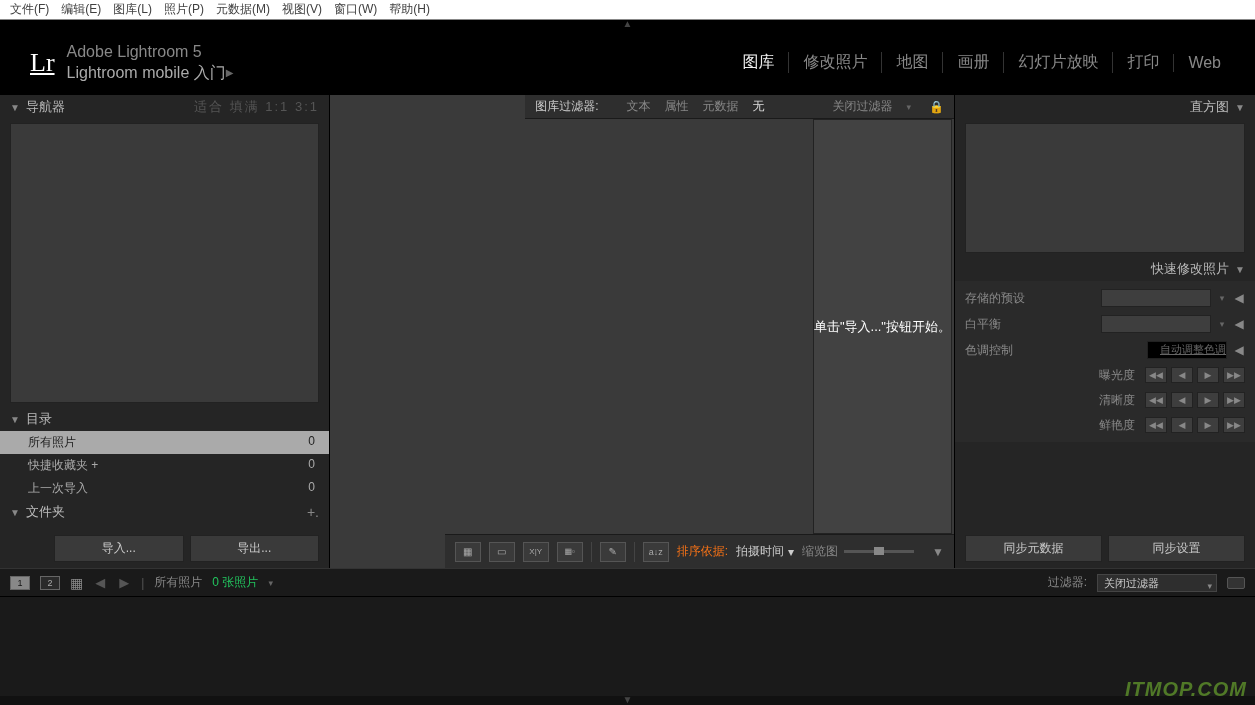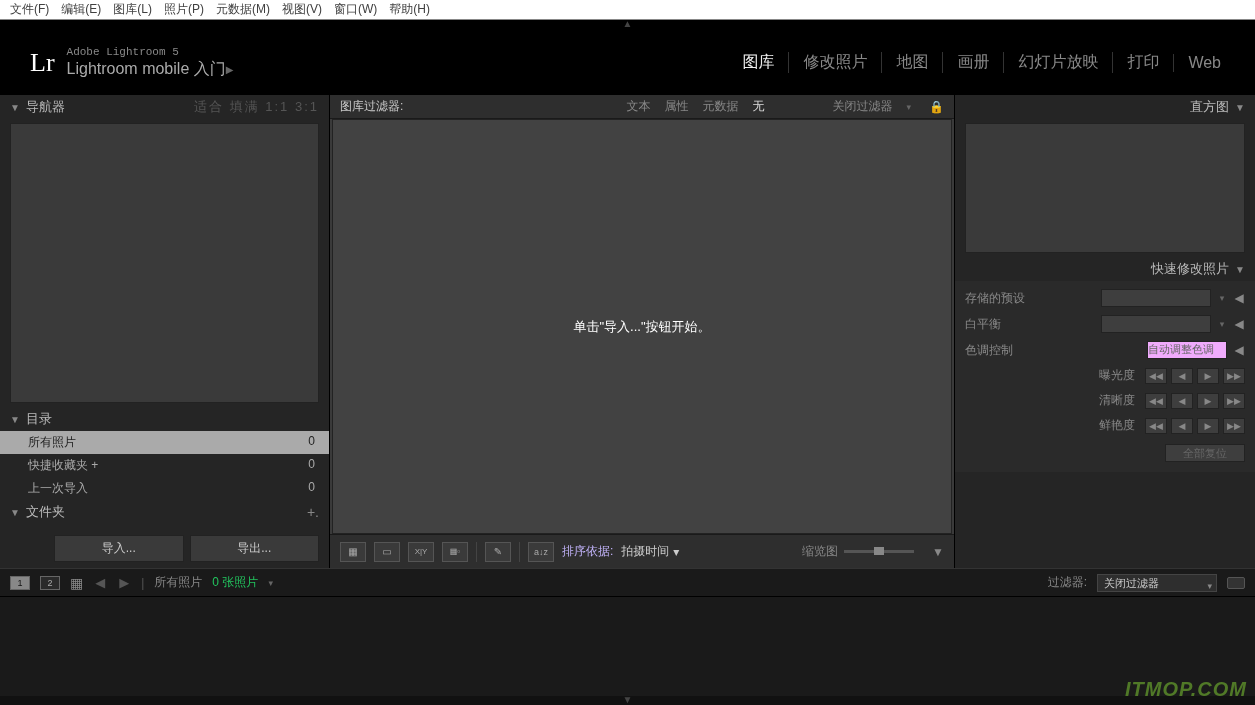--- a/index.html
+++ b/index.html
@@ -5,33 +5,33 @@
 * { box-sizing: border-box; margin: 0; padding: 0; font-family: "Microsoft YaHei", Arial, sans-serif; user-select: none; }
 body { background: #111; width: 1255px; height: 705px; overflow: hidden; color: #ccc; font-size: 12px; }
 
 
 .menubar { background: #fff; height: 20px; display: flex; align-items: center; padding-left: 4px; border-bottom: 1px solid #888; }
 .menubar span { color: #404040; padding: 2px 6px; font-size: 12px; cursor: default; }
 
 
 .identity { background: #000; height: 65px; display: flex; align-items: center; justify-content: space-between; padding: 0 20px 0 30px; }
 .ident-left { display: flex; align-items: center; gap: 12px; }
-.logo { font-family: serif; font-size: 26px; color: #fff; font-weight: 300; }
+.logo { font-family: serif; font-size: 26px; color: #fff; font-weight: 300; text-decoration: underline; }
 .ident-text { display: flex; flex-direction: column; line-height: 1.3; }
-.ident-text .brand { color: #888; font-size: 11px; font-family: Liberation Mono, monospace; }
+.ident-text .brand { color: #888; font-size: 16px; }
 .ident-text .sub { color: #aaa; font-size: 16px; display: flex; align-items: center; }
 .modules { display: flex; gap: 0; align-items: center; font-size: 16px; color: #888; }
 .modules span { padding: 0 14px; border-left: 1px solid #333; cursor: pointer; }
 .modules span:first-child { border-left: none; }
 .modules span.active { color: #eee; }
 
 
 .main { display: flex; height: 473px; background: #2a2a2a; }
 .left-col { width: 330px; background: #252525; display: flex; flex-direction: column; border-right: 1px solid #000; }
-.center-col { flex: 1; background: #3a3a3a; display: flex; flex-direction: column; border-right: 1px solid #000; }
+.center-col { flex: 1; background: #3a3a3a; display: flex; flex-direction: column; border-right: 1px solid #000; align-items: flex-end; }
 .right-col { width: 300px; background: #252525; display: flex; flex-direction: column; }
 
 
 .panel-hdr { background: #252525; height: 24px; display: flex; align-items: center; padding: 0 10px; color: #bbb; font-size: 13px; }
 .panel-hdr .tri { font-size: 10px; margin-right: 6px; color: #888; }
 .panel-hdr .spacer { flex: 1; }
 .panel-hdr .opts { color: #555; font-size: 13px; letter-spacing: 2px; }
 .panel-hdr.right { justify-content: flex-end; }
 .panel-hdr.right .tri { margin-left: 6px; margin-right: 0; }
 
@@ -62,36 +62,36 @@
 .filter-bar .dd { font-size: 9px; color: #666; }
 
 
 .center-body { flex: 1; background: #424242; display: flex; align-items: center; justify-content: center; border: 1px solid #222; margin: 0 2px; }
 .center-body .msg { color: #fff; font-size: 13px; }
 
 
 .center-tools { background: #2e2e2e; height: 34px; display: flex; align-items: center; padding: 0 10px; gap: 8px; border-top: 1px solid #1a1a1a; color: #888; font-size: 12px; }
 .grid-btn { width: 26px; height: 20px; border: 1px solid #555; background: #3a3a3a; display: inline-flex; align-items: center; justify-content: center; font-size: 10px; color: #aaa; cursor: pointer; }
 .sep { width: 1px; height: 20px; background: #444; }
-.sort-label { color: #c4b5fd; }
+.sort-label { color: #f97316; }
 .sort-val { color: #ccc; display: flex; align-items: center; gap: 4px; }
 .thumb-slider { display: flex; align-items: center; gap: 6px; margin-left: auto; }
 .slider-track { width: 70px; height: 3px; background: #555; position: relative; }
 .slider-thumb { width: 10px; height: 8px; background: #888; position: absolute; top: -3px; left: 30px; }
 
 
 .histogram-body { height: 130px; background: #3a3a3a; margin: 4px 10px; border: 1px solid #222; }
 .quick-body { background: #2a2a2a; padding: 4px 0; }
 .quick-row { display: flex; align-items: center; padding: 4px 10px; gap: 6px; color: #888; font-size: 12px; }
 .quick-row .qlabel { flex: 1; }
 .quick-row .qselect { width: 110px; height: 18px; background: #3e3e3e; border: 1px solid #222; }
 .quick-row .qdd { width: 10px; text-align: center; color: #666; font-size: 9px; }
 .quick-row .qtri { width: 12px; text-align: center; color: #888; }
-.quick-row .qbtn { width: 80px; height: 18px; background: #f0abfc; border: 1px solid #222; text-align: left; font-size: 11px; color: #666; }
-.adj-row { display: flex; align-items: center; justify-content: flex-end; padding: 4px 10px; gap: 4px; color: #888; font-size: 12px; }
+.quick-row .qbtn { width: 80px; height: 18px; background: #000000; border: 1px solid #222; text-align: right; font-size: 11px; color: #666; text-decoration: underline; }
+.adj-row { display: flex; justify-content: flex-end; padding: 4px 10px; gap: 4px; color: #888; font-size: 12px; }
 .adj-row .alabel { margin-right: 6px; }
 .adj-btn { width: 22px; height: 16px; background: #3e3e3e; border: 1px solid #222; display: inline-flex; align-items: center; justify-content: center; font-size: 9px; color: #888; cursor: pointer; }
 .reset-row { display: flex; justify-content: flex-end; padding: 6px 10px; }
 .reset-btn { width: 80px; height: 18px; background: #3e3e3e; border: 1px solid #222; text-align: center; color: #666; font-size: 11px; line-height: 16px; }
 
 
 .sync-row { display: flex; gap: 6px; padding: 6px 10px; margin-top: auto; }
 
 
 .filmstrip-bar { height: 28px; background: #1a1a1a; display: flex; align-items: center; padding: 0 10px; gap: 10px; border-top: 1px solid #333; }
@@ -277,25 +277,26 @@
         <span class="adj-btn">▶</span>
         <span class="adj-btn">▶▶</span>
       </div>
       <div class="adj-row">
         <span class="alabel">鲜艳度</span>
         <span class="adj-btn">◀◀</span>
         <span class="adj-btn">◀</span>
         <span class="adj-btn">▶</span>
         <span class="adj-btn">▶▶</span>
       </div>
-      <div class="reset-row">
-        <div class="reset-btn">全部复位</div>
-      </div>
-    </div>
-
+    </div>
+
+    <div class="sync-row">
+      <div class="btn">同步元数据</div>
+      <div class="btn">同步设置</div>
+    </div>
   </div>
 </div>
 
 <div class="filmstrip-bar">
   <span class="screen-badge active">1</span>
   <span class="screen-badge">2</span>
   <span class="grid-icon">▦</span>
   <span class="nav-arrow">◀</span>
   <span class="nav-arrow">▶</span>
   <span style="color:#555">|</span>

